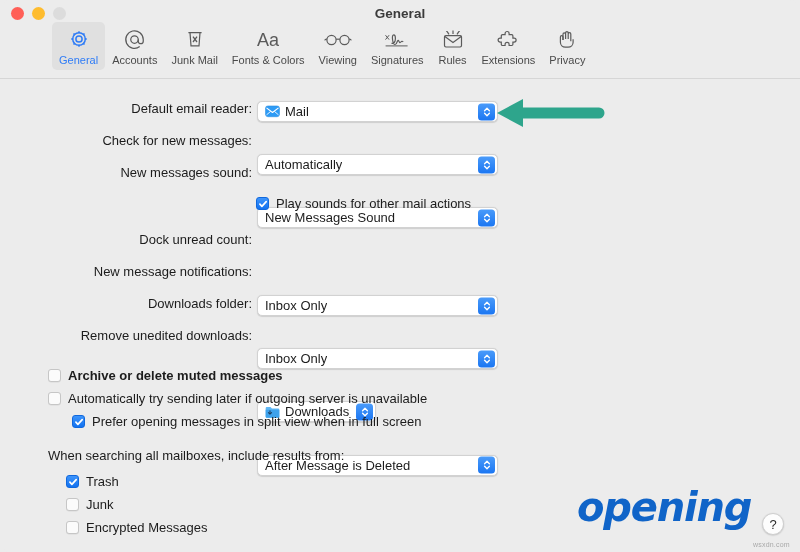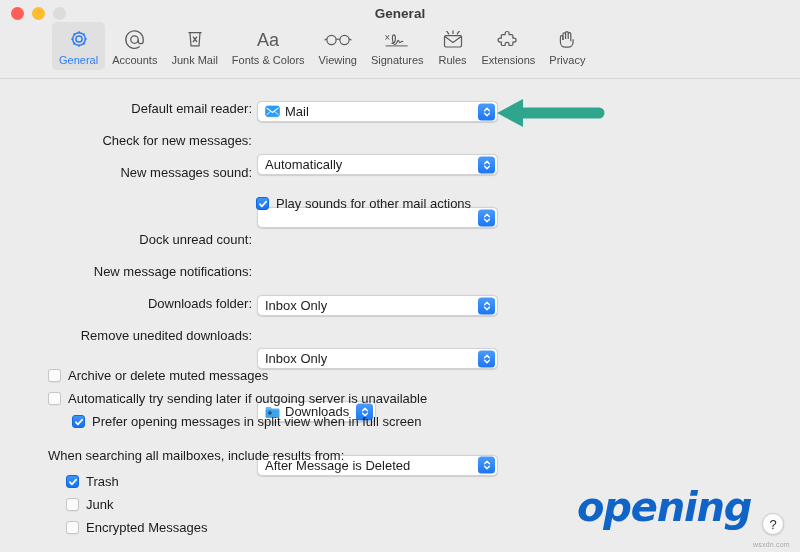--- a/index.html
+++ b/index.html
@@ -280,20 +280,21 @@
             <path d="M1.6 6.8L4 9.2l2.4-2.4"></path>
         </svg>
       </span>
     </div>
 
     
     <div style="position:absolute; left:0; top:85px; width:240px;">
       <div class="field-label">New messages sound:</div>
     </div>
     <div class="popup" style="left:245px; top:85px; width:241px;">
+      <span class="pval">New Messages Sound</span>
       <span class="stepper">
         <svg width="8" height="11" viewBox="0 0 8 11" fill="none" stroke="#ffffff" stroke-width="1.35" stroke-linecap="round" stroke-linejoin="round">
           <path d="M1.6 4.2L4 1.8l2.4 2.4"></path>
             <path d="M1.6 6.8L4 9.2l2.4-2.4"></path>
         </svg>
       </span>
     </div>
 
     
     <div class="cbrow" style="left:244px; top:116px;justify-content:center;">
@@ -362,21 +363,21 @@
       <span class="pval">After Message is Deleted</span>
       <span class="stepper">
         <svg width="8" height="11" viewBox="0 0 8 11" fill="none" stroke="#ffffff" stroke-width="1.35" stroke-linecap="round" stroke-linejoin="round">
           <path d="M1.6 4.2L4 1.8l2.4 2.4"></path>
             <path d="M1.6 6.8L4 9.2l2.4-2.4"></path>
         </svg>
       </span>
     </div>
 
     
-    <div class="cbrow" style="left:36px; top:288px;">
+    <div class="cbrow" style="left:36px; top:288px;font-weight:bold;">
       <span class="cbox off"></span>
       <span class="cb-label">Archive or delete muted messages</span>
     </div>
 
     <div class="cbrow" style="left:36px; top:311px;justify-content:flex-end;">
       <span class="cbox off"></span>
       <span class="cb-label">Automatically try sending later if outgoing server is unavailable</span>
     </div>
 
     <div class="cbrow" style="left:36px; top:334px;margin-left:24px;">

